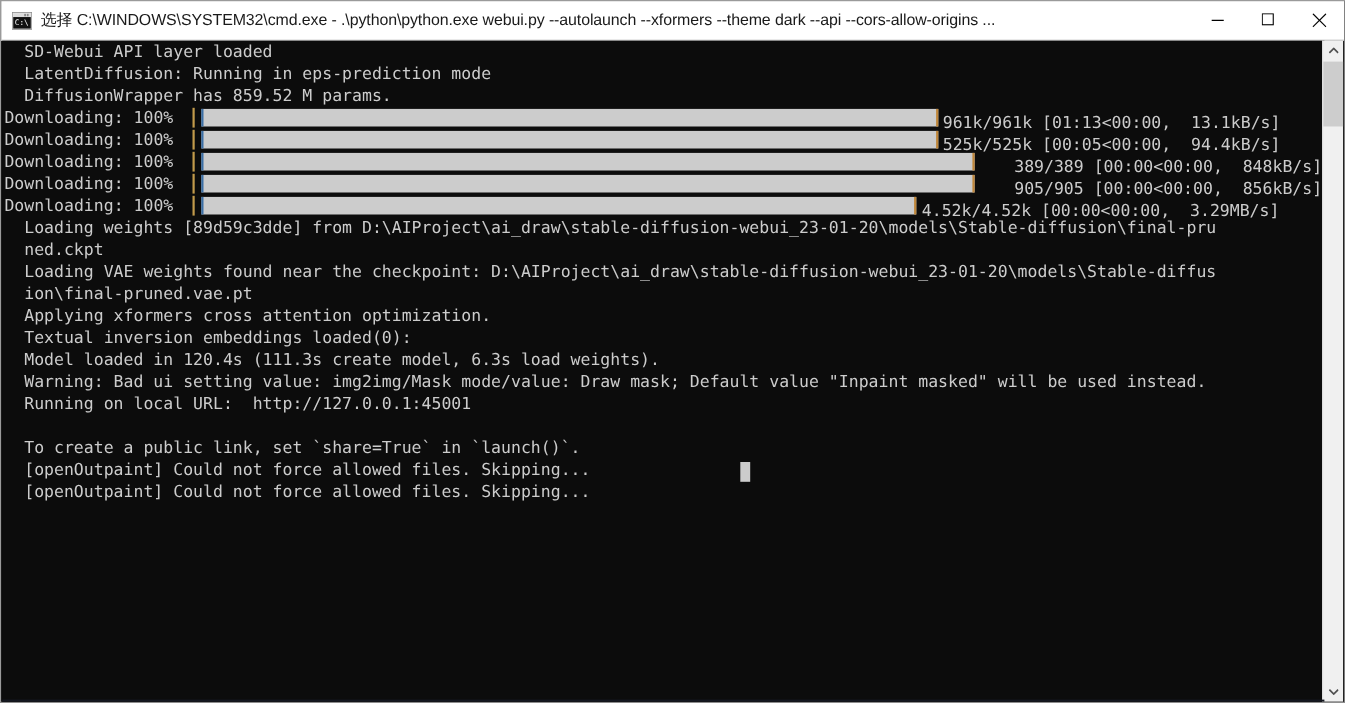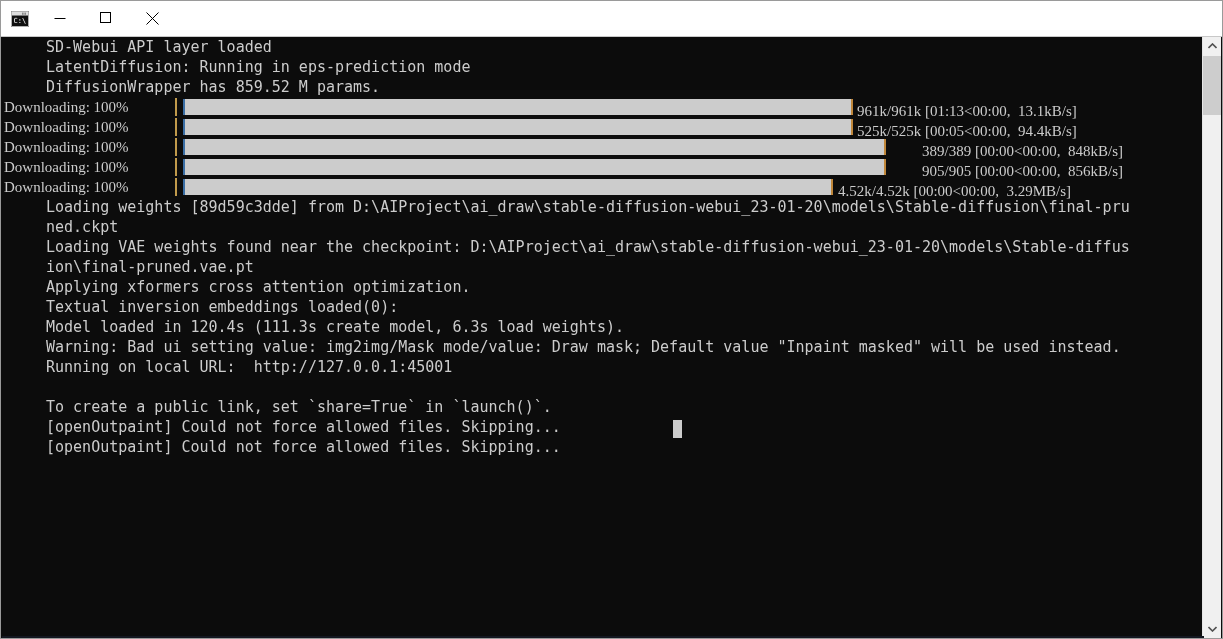--- a/index.html
+++ b/index.html
@@ -84,31 +84,29 @@
     font-family: "DejaVu Sans Mono", "Liberation Mono", monospace;
     font-size: 15px;
     line-height: 20px;
     color: #cccccc;
     white-space: pre;
     letter-spacing: 0px;
   }
   .line {
     height: 20px;
     white-space: pre;
-    padding-left: 6px;
-    margin-left: 38px;
+    padding-left: 20px;
   }
 
   
   .pbrow {
     position: relative;
     height: 20px;
     white-space: pre;
     padding-left: 2px;
-    font-family: Liberation Serif, serif;
   }
   .pbrow .label { display: inline-block; }
   .pb-sep {
     position: absolute;
     top: 1px;
     height: 18px;
     width: 2px;
     background: #c19a4b;
   }
   .pb-fill {
@@ -182,20 +180,21 @@
     <div class="title-icon">
       <svg width="18" height="16" viewBox="0 0 18 16">
         <rect x="0" y="0" width="18" height="16" fill="#e8e8e8" stroke="#7a7a7a" stroke-width="1"></rect>
         <rect x="1" y="1" width="16" height="3.5" fill="#dcdcdc"></rect>
         <rect x="11" y="1.6" width="1.6" height="2.2" fill="#888"></rect>
         <rect x="13.4" y="1.6" width="1.6" height="2.2" fill="#888"></rect>
         <rect x="1" y="4.5" width="16" height="10.5" fill="#101010"></rect>
         <text x="2.5" y="12" font-family="DejaVu Sans Mono, monospace" font-size="7" fill="#ffffff">C:\</text>
       </svg>
     </div>
+    <div class="title-text">选择 C:\WINDOWS\SYSTEM32\cmd.exe - .\python\python.exe  webui.py --autolaunch --xformers  --theme dark --api --cors-allow-origins ...</div>
     <div class="win-controls">
       <div class="win-btn">
         <svg width="12" height="12" viewBox="0 0 12 12">
             <line x1="0.5" y1="6.5" x2="11.5" y2="6.5" stroke="#000" stroke-width="1"></line>
           </svg>
       </div>
       <div class="win-btn">
         <svg width="12" height="12" viewBox="0 0 12 12">
             <rect x="0.5" y="0.5" width="10" height="10" fill="none" stroke="#000" stroke-width="1"></rect>
           </svg>

